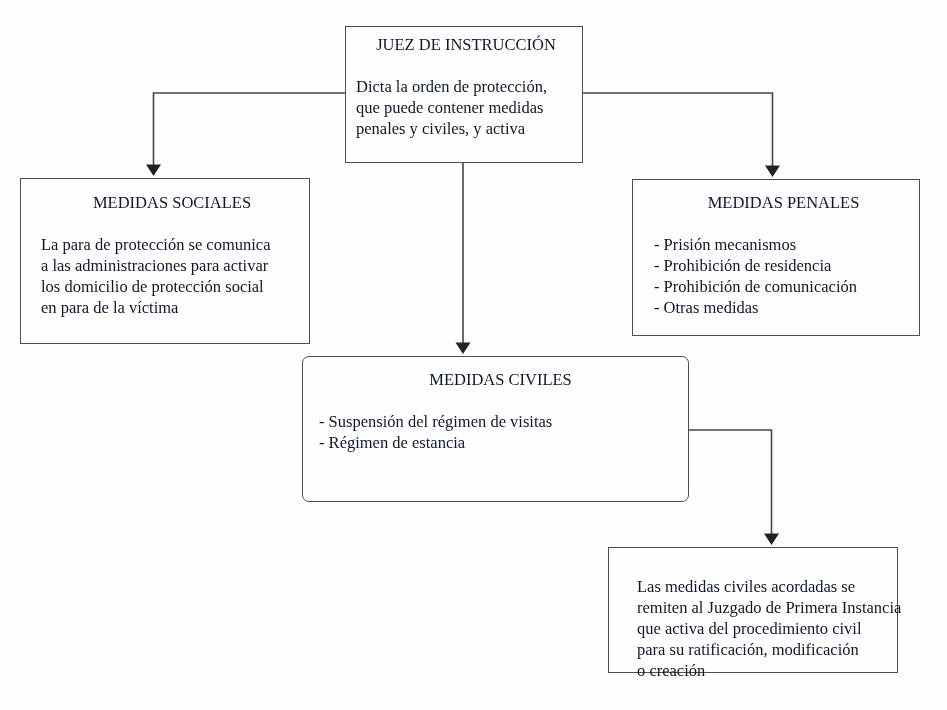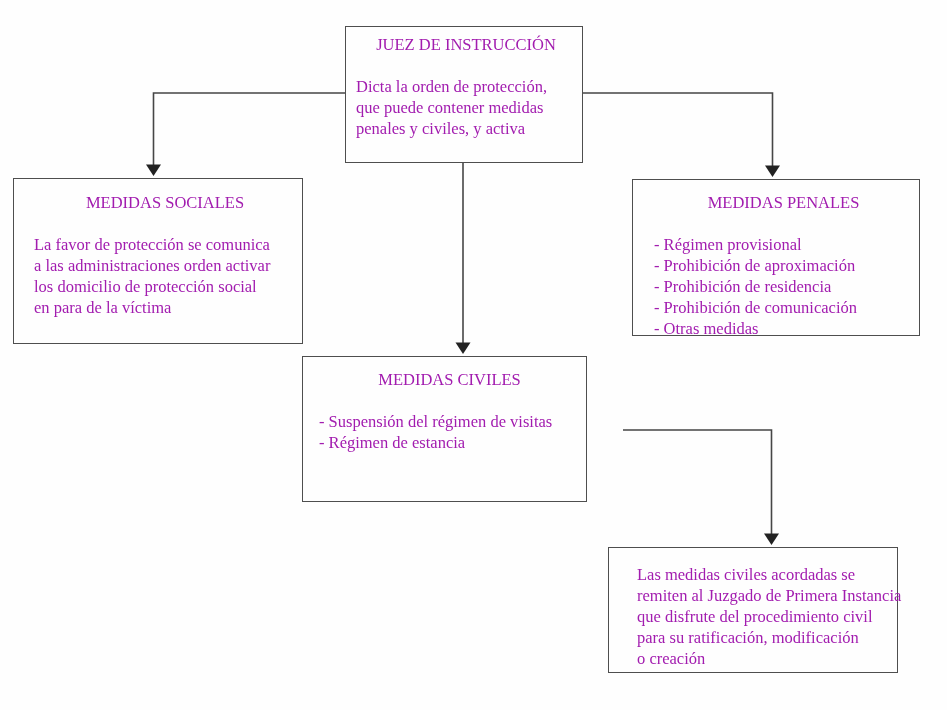--- a/index.html
+++ b/index.html
@@ -6,21 +6,21 @@
     margin: 0;
     padding: 0;
     background: #ffffff;
   }
   #canvas {
     position: relative;
     width: 947px;
     height: 710px;
     background: #fefefe;
     font-family: "Liberation Serif", "DejaVu Serif", serif;
-    color: #a21caf;
+    color: #0f172a;
     overflow: hidden;
   }
   #connector-layer {
     position: absolute;
     left: 0;
     top: 0;
     width: 947px;
     height: 710px;
   }
   .flow-box {
@@ -37,24 +37,24 @@
   }
   .spacer {
     height: 21px;
   }
   .body-line, .list-item {
     white-space: nowrap;
   }
 
   
   #box-juez     { left: 345px; top: 26px;  width: 238px; height: 137px; padding: 7px 6px 0 10px; }
-  #box-sociales { left: 13px;  top: 178px; width: 290px; height: 166px; padding: 13px 6px 0 20px; }
+  #box-sociales { left: 20px;  top: 178px; width: 290px; height: 166px; padding: 13px 6px 0 20px; }
   #box-penales  { left: 632px; top: 179px; width: 288px; height: 157px; padding: 12px 6px 0 21px; }
-  #box-civiles  { left: 302px; top: 356px; width: 285px; height: 146px; padding: 12px 6px 0 16px; }
-  #box-remision { left: 608px; top: 547px; width: 290px; height: 126px; padding: 16px 6px 0 28px; }
+  #box-civiles  { left: 302px; top: 356px; width: 387px; height: 146px; padding: 12px 6px 0 16px; border-radius: 7px; }
+  #box-remision { left: 608px; top: 547px; width: 290px; height: 126px; padding: 28px 6px 0 28px; }
 
   .connector-line {
     fill: none;
     stroke: #464646;
     stroke-width: 1.6;
   }
   .arrowhead {
     fill: #222222;
     stroke: none;
   }
@@ -91,44 +91,43 @@
     <div class="box-title">JUEZ DE INSTRUCCIÓN</div>
     <div class="spacer"></div>
     <div class="body-line">Dicta la orden de protección,</div>
     <div class="body-line">que puede contener medidas</div>
     <div class="body-line">penales y civiles, y activa</div>
   </div>
 
   <div id="box-sociales" class="flow-box">
     <div class="box-title">MEDIDAS SOCIALES</div>
     <div class="spacer"></div>
-    <div class="body-line">La favor de protección se comunica</div>
-    <div class="body-line">a las administraciones orden activar</div>
+    <div class="body-line">La para de protección se comunica</div>
+    <div class="body-line">a las administraciones para activar</div>
     <div class="body-line">los domicilio de protección social</div>
     <div class="body-line">en para de la víctima</div>
   </div>
 
   <div id="box-penales" class="flow-box">
     <div class="box-title">MEDIDAS PENALES</div>
     <div class="spacer"></div>
-    <div class="list-item">- Régimen provisional</div>
-    <div class="list-item">- Prohibición de aproximación</div>
+    <div class="list-item">- Prisión mecanismos</div>
     <div class="list-item">- Prohibición de residencia</div>
     <div class="list-item">- Prohibición de comunicación</div>
     <div class="list-item">- Otras medidas</div>
   </div>
 
   <div id="box-civiles" class="flow-box">
     <div class="box-title">MEDIDAS CIVILES</div>
     <div class="spacer"></div>
     <div class="list-item">- Suspensión del régimen de visitas</div>
     <div class="list-item">- Régimen de estancia</div>
   </div>
 
   <div id="box-remision" class="flow-box">
     <div class="body-line">Las medidas civiles acordadas se</div>
     <div class="body-line">remiten al Juzgado de Primera Instancia</div>
-    <div class="body-line">que disfrute del procedimiento civil</div>
+    <div class="body-line">que activa del procedimiento civil</div>
     <div class="body-line">para su ratificación, modificación</div>
     <div class="body-line">o creación</div>
   </div>
 
 </div>
 
 </body></html>

